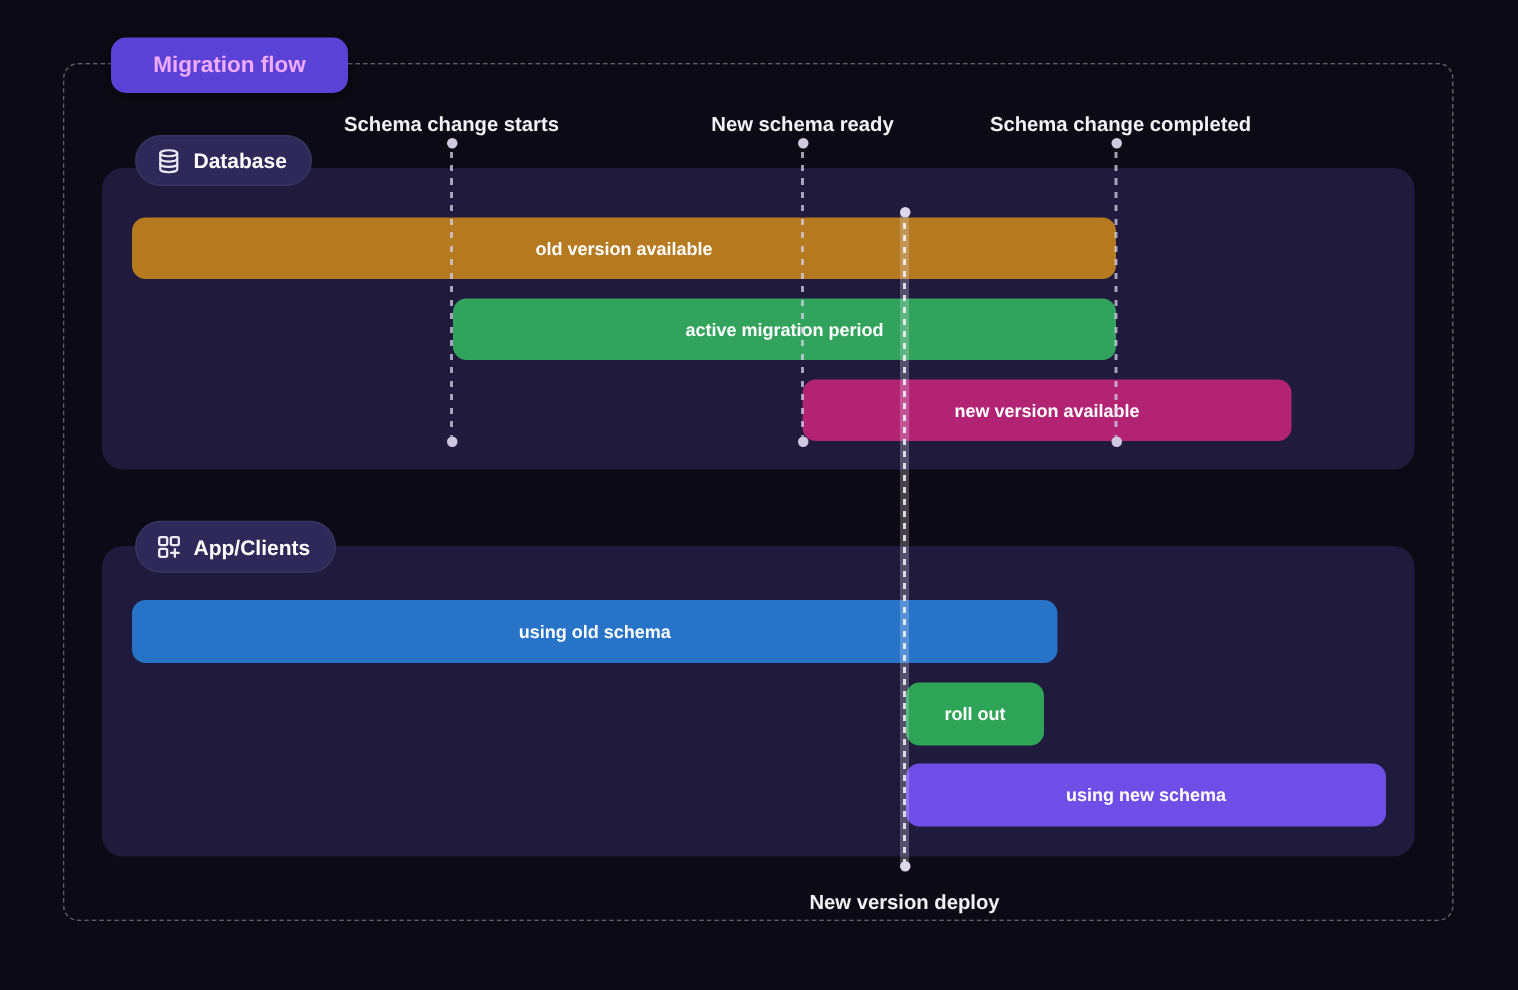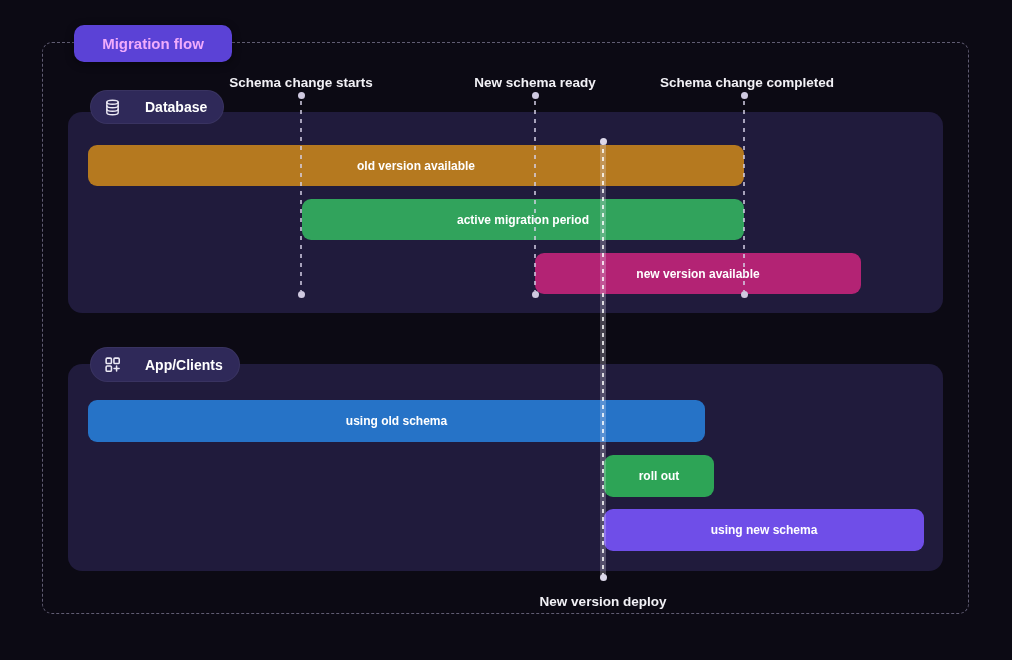--- a/index.html
+++ b/index.html
@@ -18,34 +18,34 @@
                    color:#f2f1f6;font-size:13.5px;font-weight:700;white-space:nowrap;z-index:8;}
   .guide-line{position:absolute;width:2px;z-index:5;
               background:repeating-linear-gradient(to bottom,rgba(213,208,230,.75) 0 4px,transparent 4px 9px);}
   .dot{position:absolute;width:7px;height:7px;border-radius:50%;background:#cfc9e0;z-index:8;}
 
   .panel{position:absolute;left:68px;width:875px;background:#201b3c;border-radius:14px;z-index:1;}
   .panel-db{top:112px;height:201px;}
   .panel-app{top:364px;height:207px;}
 
   .pill{position:absolute;height:34px;border-radius:18px;background:#2f2959;
-        display:flex;align-items:center;gap:24px;padding:0 16px 0 13px;z-index:10;
+        display:flex;align-items:center;gap:8px;padding:0 16px 0 13px;z-index:10;
         color:#fff;font-size:14px;font-weight:700;box-sizing:border-box;
         border:1px solid rgba(255,255,255,0.05);}
   .pill-db{left:90px;top:90px;}
   .pill-app{left:90px;top:347px;height:35px;}
   .pill svg{display:block;}
 
   .bar{position:absolute;height:41px;border-radius:9px;display:flex;align-items:center;
        justify-content:center;color:#fff;font-size:12px;font-weight:700;z-index:2;}
   .bar-old{left:88px;top:145px;width:656px;}
   .bar-mig{left:302px;top:199px;width:442px;}
   .bar-new{left:535px;top:253px;width:326px;}
   .bar-useold{left:88px;top:400px;width:617px;height:42px;}
-  .bar-rollout{left:604px;top:455px;width:110px;height:42px;}
+  .bar-rollout{left:604px;top:455px;width:92px;height:42px;}
   .bar-usenew{left:604px;top:509px;width:320px;height:42px;}
 
   .deploy-band{position:absolute;left:600px;top:141px;width:6px;height:437px;
                background:rgba(235,231,248,.25);z-index:6;}
   .deploy-dash{position:absolute;left:602px;top:141px;width:2px;height:437px;z-index:7;
                background:repeating-linear-gradient(to bottom,rgba(255,255,255,.8) 0 4px,transparent 4px 8px);}
   .deploy-label{position:absolute;left:603px;top:594px;transform:translateX(-50%);
                 color:#f2f1f6;font-size:13.5px;font-weight:700;white-space:nowrap;z-index:8;}
 </style>
 </head>

